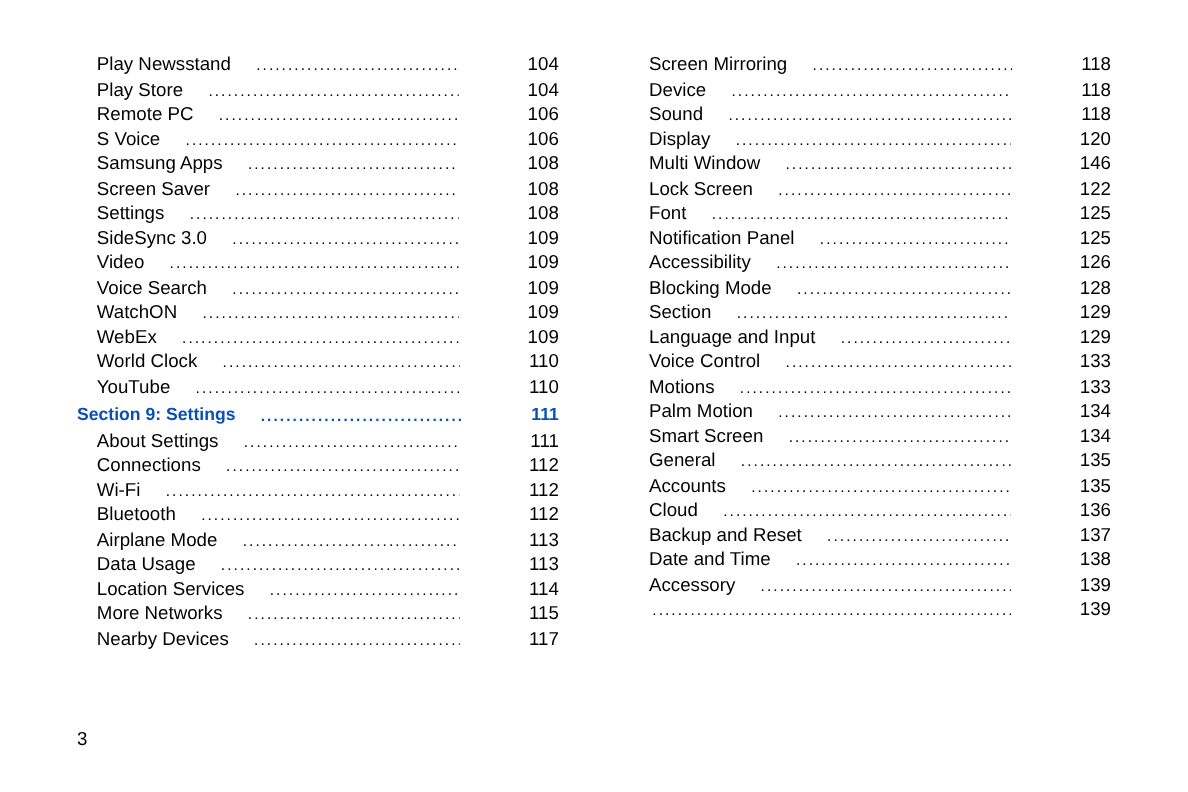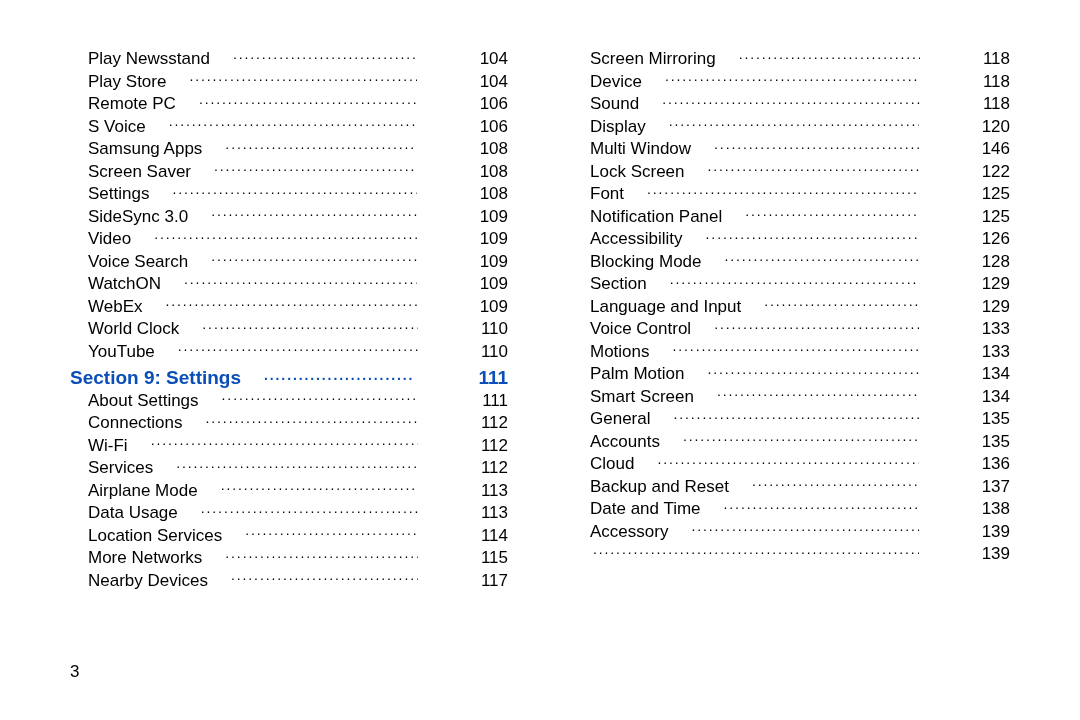--- a/index.html
+++ b/index.html
@@ -20,21 +20,21 @@
     flex-direction: row;
     gap: 64px;
   }
   .col {
     flex: 1 1 0;
     display: flex;
     flex-direction: column;
   }
   .toc-row {
     display: flex;
-    align-items: flex-start;
+    align-items: flex-end;
     font-size: 17px;
     line-height: 22.5px;
     white-space: nowrap;
     gap: 20px;
   }
   .toc-row .label {
     flex: 0 0 auto;
   }
   .toc-row .dots {
     flex: 1 1 auto;
@@ -53,21 +53,21 @@
     font-size: 14px;
   }
   .toc-row .page-num {
     flex: 0 0 auto;
     text-align: right;
     margin-left: 40px;
   }
   .section-row {
     color: #0a4fb7;
     font-weight: bold;
-    font-size: 19px;
+    font-size: 16px;
     margin-top: 4px;
   }
   .indent {
     padding-left: 18px;
   }
   .footer {
     position: absolute;
     left: 70px;
     bottom: 38px;
     font-size: 17px;
@@ -162,21 +162,21 @@
         <span class="label">Connections</span>
         <span class="dots"></span>
         <span class="page-num">112</span>
       </div>
       <div class="toc-row indent">
         <span class="label">Wi-Fi</span>
         <span class="dots"></span>
         <span class="page-num">112</span>
       </div>
       <div class="toc-row indent">
-        <span class="label">Services</span>
+        <span class="label">Bluetooth</span>
         <span class="dots"></span>
         <span class="page-num">112</span>
       </div>
       <div class="toc-row indent">
         <span class="label">Airplane Mode</span>
         <span class="dots"></span>
         <span class="page-num">113</span>
       </div>
       <div class="toc-row indent">
         <span class="label">Data Usage</span>

